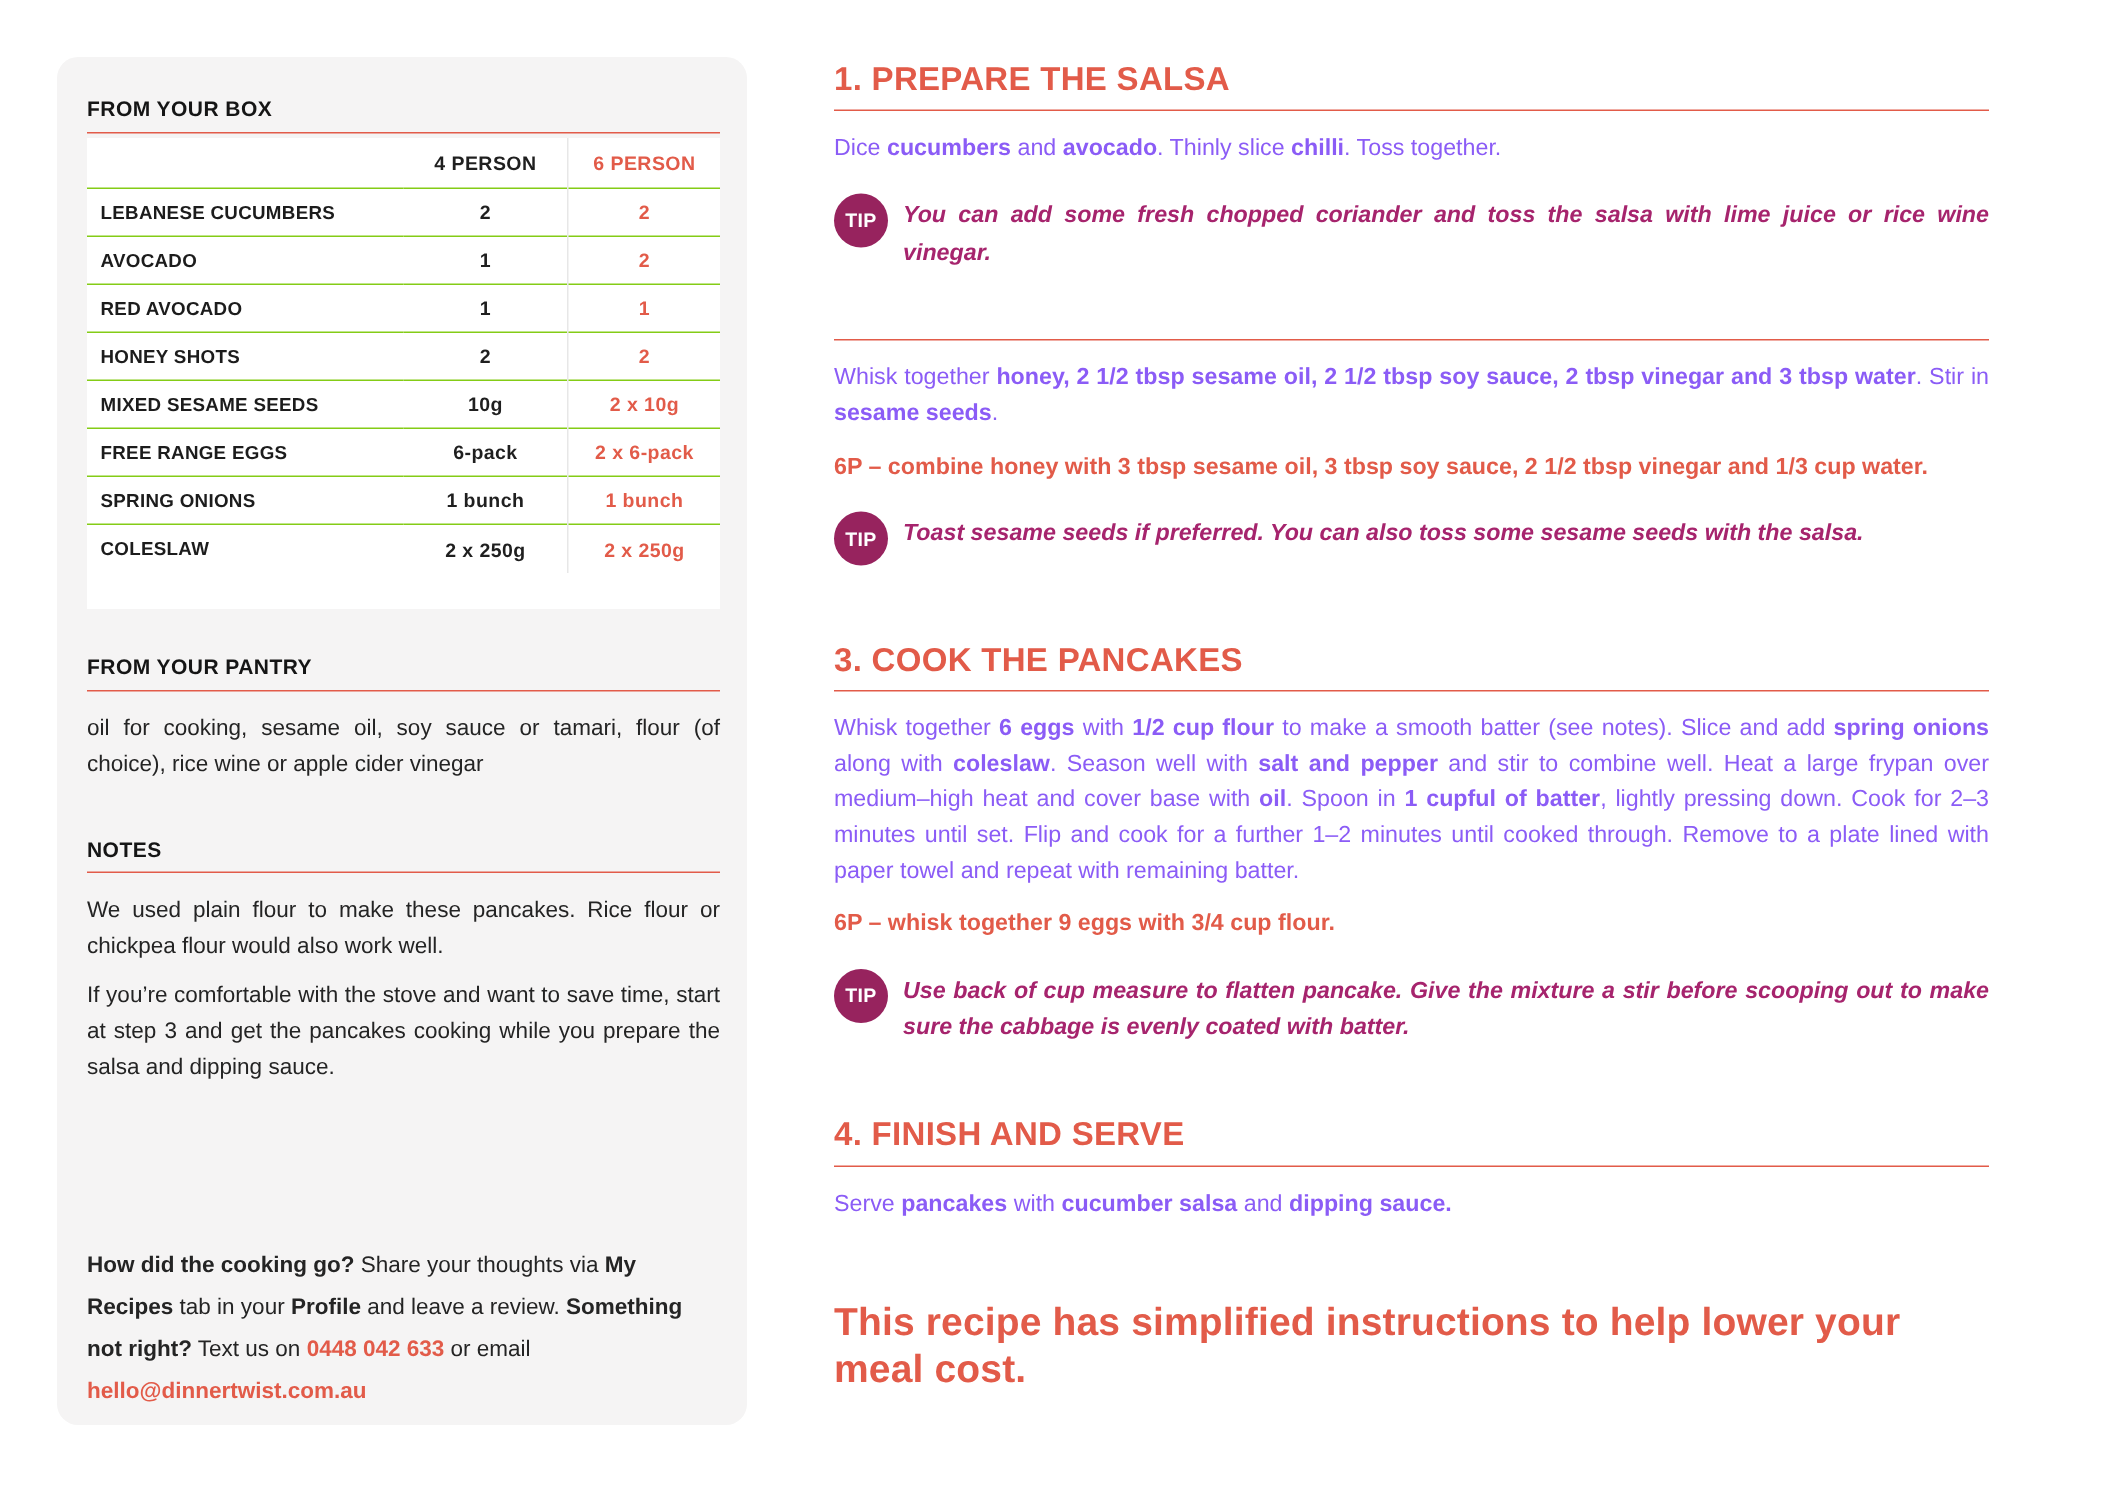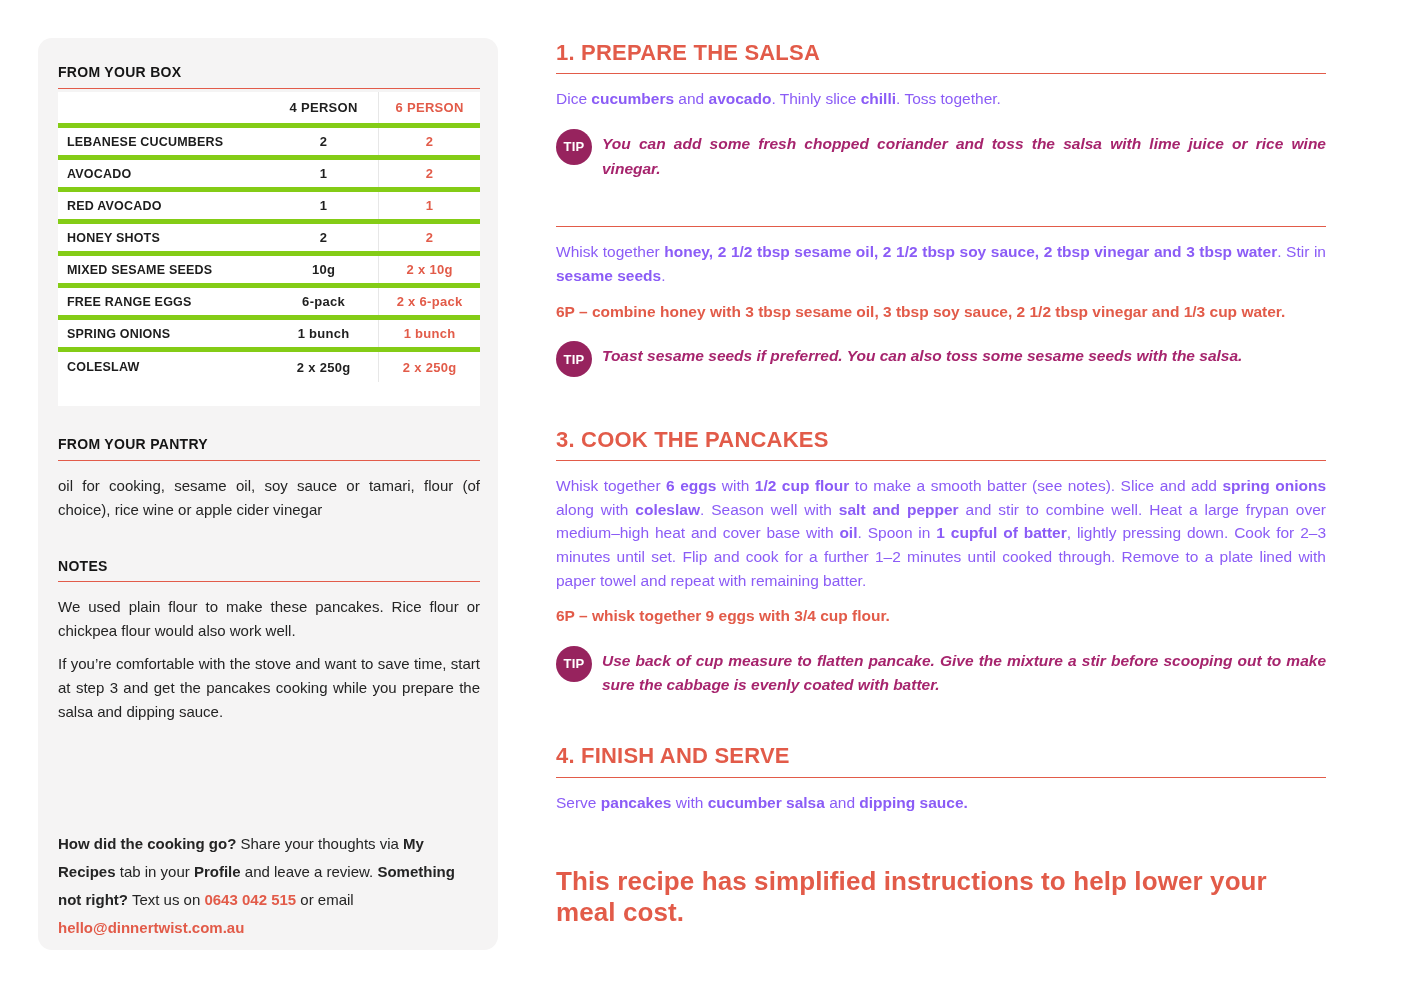--- a/index.html
+++ b/index.html
@@ -31,21 +31,21 @@
   }
   .panel-rule{border:none;border-top:1.5px solid var(--accent);margin:7px 0 0 0;}
 
   .box-table-wrap{background:#ffffff;margin-top:3px;padding-bottom:24px;}
   table.box-table{width:100%;border-collapse:collapse;font-size:13px;}
   table.box-table th, table.box-table td{height:32px;padding:0;vertical-align:middle;}
   table.box-table thead th{height:34px;}
   .col-name{width:50%;text-align:left;padding-left:9px !important;font-weight:700;color:#1c1c1c;font-size:12.5px;letter-spacing:.2px;}
   .col-4{width:26%;text-align:center;font-weight:700;color:#1f1f1f;letter-spacing:.3px;}
   .col-6{width:24%;text-align:center;font-weight:700;color:var(--accent);letter-spacing:.3px;border-left:1px solid #e7e7e7;}
-  table.box-table tbody tr{border-top:5px solid #84cc16;}
+  table.box-table tbody tr{border-top:1px solid #84cc16;}
   table.box-table thead th{font-size:13px;}
 
   .panel-section{margin-top:30px;}
   .panel-text{
     font-size:15px;line-height:1.6;color:#242424;text-align:justify;
     margin:13px 0 0 0;
   }
   .panel-text + .panel-text{margin-top:9px;}
 
   .contact{
@@ -160,21 +160,21 @@
     <p class="panel-text">oil for cooking, sesame oil, soy sauce or tamari, flour (of choice), rice wine or apple cider vinegar</p>
   </div>
 
   <div class="panel-section" style="margin-top:36px;">
     <h2 class="panel-heading">NOTES</h2>
     <hr class="panel-rule">
     <p class="panel-text">We used plain flour to make these pancakes. Rice flour or chickpea flour would also work well.</p>
     <p class="panel-text">If you’re comfortable with the stove and want to save time, start at step 3 and get the pancakes cooking while you prepare the salsa and dipping sauce.</p>
   </div>
 
-  <p class="contact"><b>How did the cooking go?</b><span> Share your thoughts via </span><b>My Recipes</b><span> tab in your </span><b>Profile</b><span> and leave a review. </span><b>Something not right?</b><span> Text us on </span><b class="accent">0643 042 515</b><span> or email </span><b class="accent">hello@dinnertwist.com.au</b></p>
+  <p class="contact"><b>How did the cooking go?</b><span> Share your thoughts via </span><b>My Recipes</b><span> tab in your </span><b>Profile</b><span> and leave a review. </span><b>Something not right?</b><span> Text us on </span><b class="accent">0448 042 633</b><span> or email </span><b class="accent">hello@dinnertwist.com.au</b></p>
 
 </aside>
 
 <main class="main-col">
 
   <section class="step">
     <h2 class="step-title">1. PREPARE THE SALSA</h2>
     <hr class="step-rule">
     <p class="step-body"><span>Dice </span><b>cucumbers</b><span> and </span><b>avocado</b><span>. Thinly slice </span><b>chilli</b><span>. Toss together.</span></p>
     <div class="tip">

